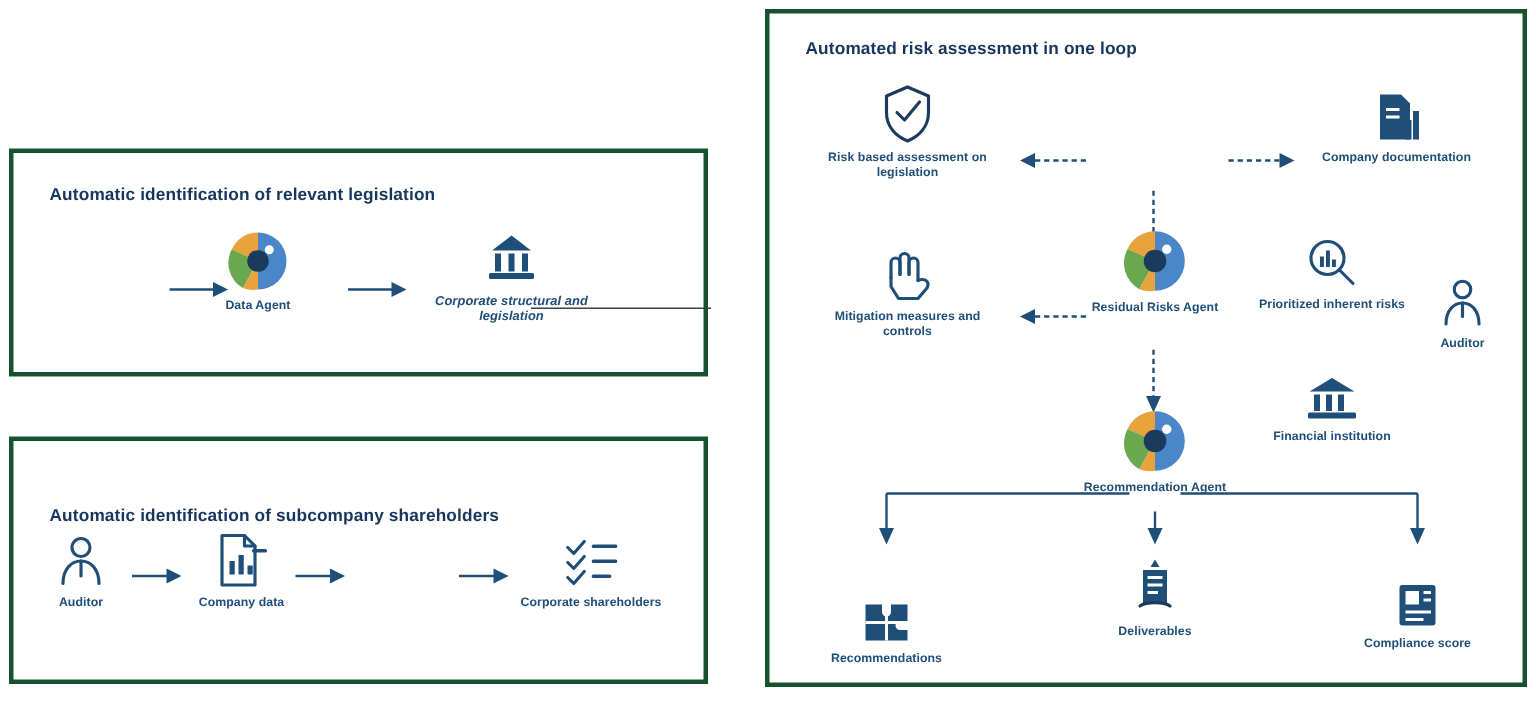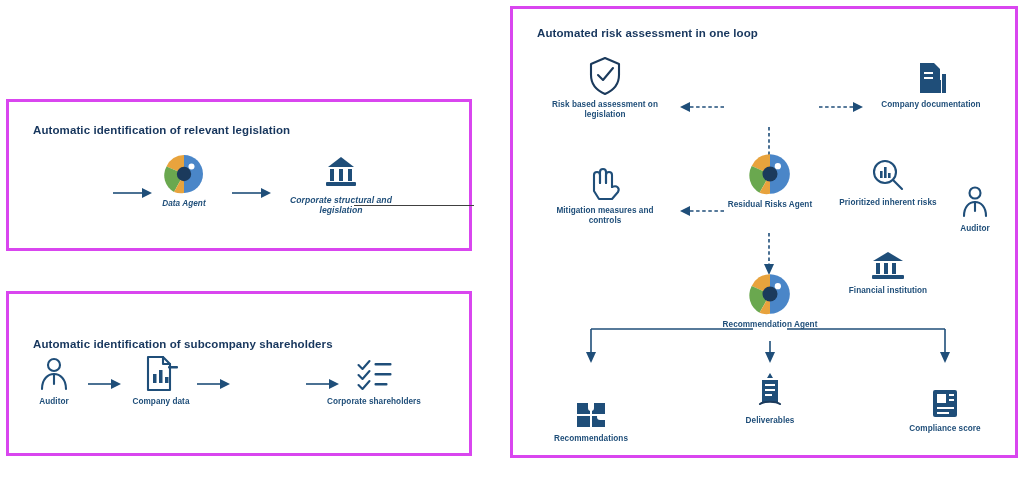--- a/index.html
+++ b/index.html
@@ -6,21 +6,21 @@
   body{
     width:1024px;height:480px;
     background:#ffffff;
     font-family:"Liberation Sans", sans-serif;
     overflow:hidden;
     position:relative;
   }
   .panel{
     position:absolute;
     background:#ffffff;
-    border:3px solid #d946ef;
+    border:3px solid #14532d;
     box-sizing:border-box;
   }
   #panel-top-left{left:6px;top:99px;width:466px;height:152px;}
   #panel-bottom-left{left:6px;top:291px;width:466px;height:165px;}
   #panel-right{left:510px;top:6px;width:508px;height:452px;}
 
   .panel-title{
     position:absolute;
     font-size:11.5px;
     font-weight:bold;
@@ -77,21 +77,21 @@
   <div class="panel-title">Automatic identification of relevant legislation</div>
 
 
   <div class="arrow" style="left:103px;top:85px;">
     <svg width="42" height="12" viewBox="0 0 42 12">
       <path class="ln" d="M1 6 H31"></path>
         <path class="ahd" d="M30 1 L40 6 L30 11 Z"></path>
     </svg>
   </div>
 
-  <div class="node" style="left:175px;top:48px;font-style:italic;">
+  <div class="node" style="left:163px;top:48px;">
     <div class="icon-wrap">
       <svg class="agent-logo" width="44" height="44" viewBox="0 0 44 44">
         <path d="M22 22 L22 3 A19 19 0 0 0 4.5 14.4 Z" fill="#e8a33d"></path>
         <path d="M22 22 L4.5 14.4 A19 19 0 0 0 12 40 Z" fill="#6aa84f"></path>
         <path d="M22 22 L12 40 A19 19 0 0 0 22 41 Z" fill="#e8a33d"></path>
         <path d="M22 3 A19 19 0 1 1 22 41 Z" fill="#4a86c8"></path>
         <circle cx="22" cy="22" r="7.2" fill="#1b3a5c"></circle>
         <circle cx="29.5" cy="14.5" r="3" fill="#ffffff"></circle>
       </svg>
     </div>
@@ -164,21 +164,21 @@
   </div>
 
 
   <div class="arrow" style="left:296px;top:84px;">
     <svg width="36" height="12" viewBox="0 0 36 12">
       <path class="ln" d="M1 6 H25"></path>
         <path class="ahd" d="M24 1 L34 6 L24 11 Z"></path>
     </svg>
   </div>
 
-  <div class="node" style="left:365px;top:54px;width:125px;">
+  <div class="node" style="left:385px;top:54px;width:125px;">
     <div class="icon-wrap">
       <svg width="42" height="38" viewBox="0 0 42 38">
         <path class="ic" d="M5 9 L9 13 L16 5"></path>
         <path class="ic" d="M5 19 L9 23 L16 15"></path>
         <path class="ic" d="M5 29 L9 33 L16 25"></path>
         <rect class="ic-f" x="21" y="7" width="17" height="2.4" rx="1"></rect>
         <rect class="ic-f" x="21" y="17" width="17" height="2.4" rx="1"></rect>
         <rect class="ic-f" x="21" y="27" width="13" height="2.4" rx="1"></rect>
       </svg>
     </div>

